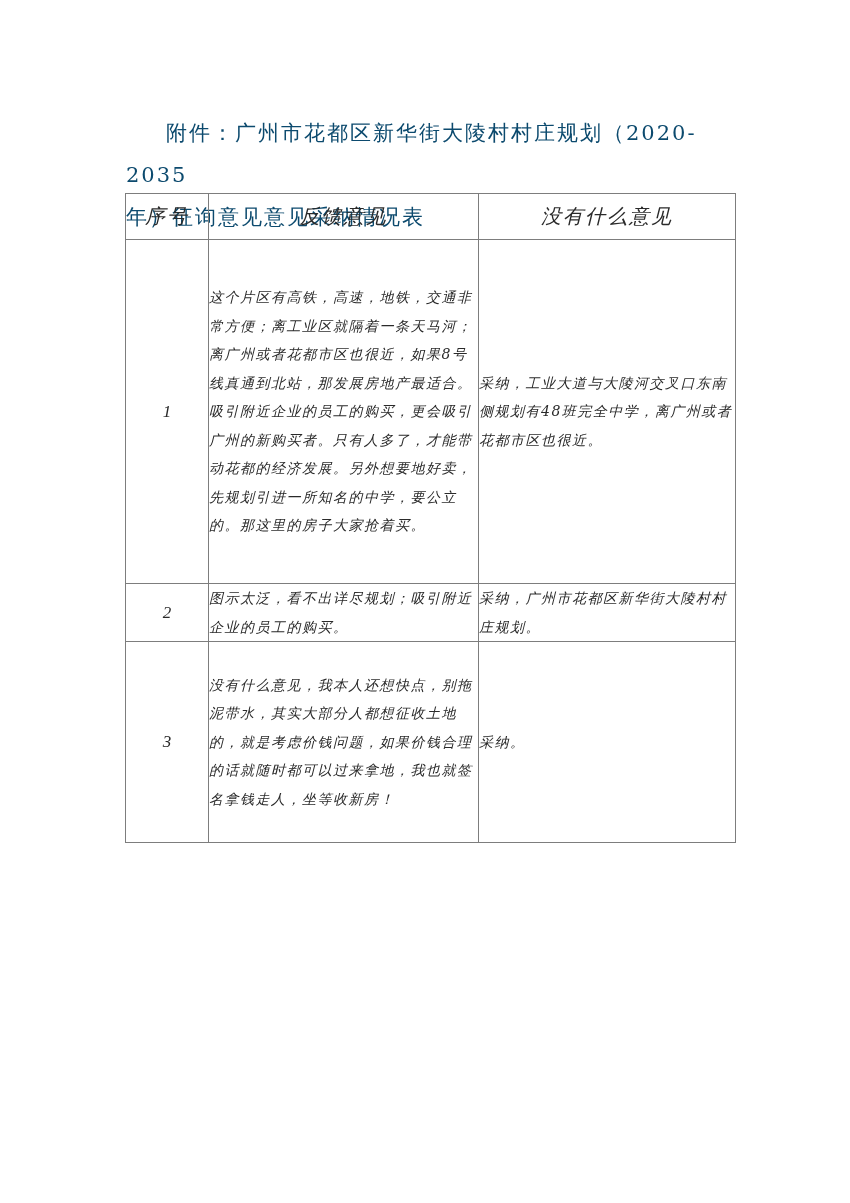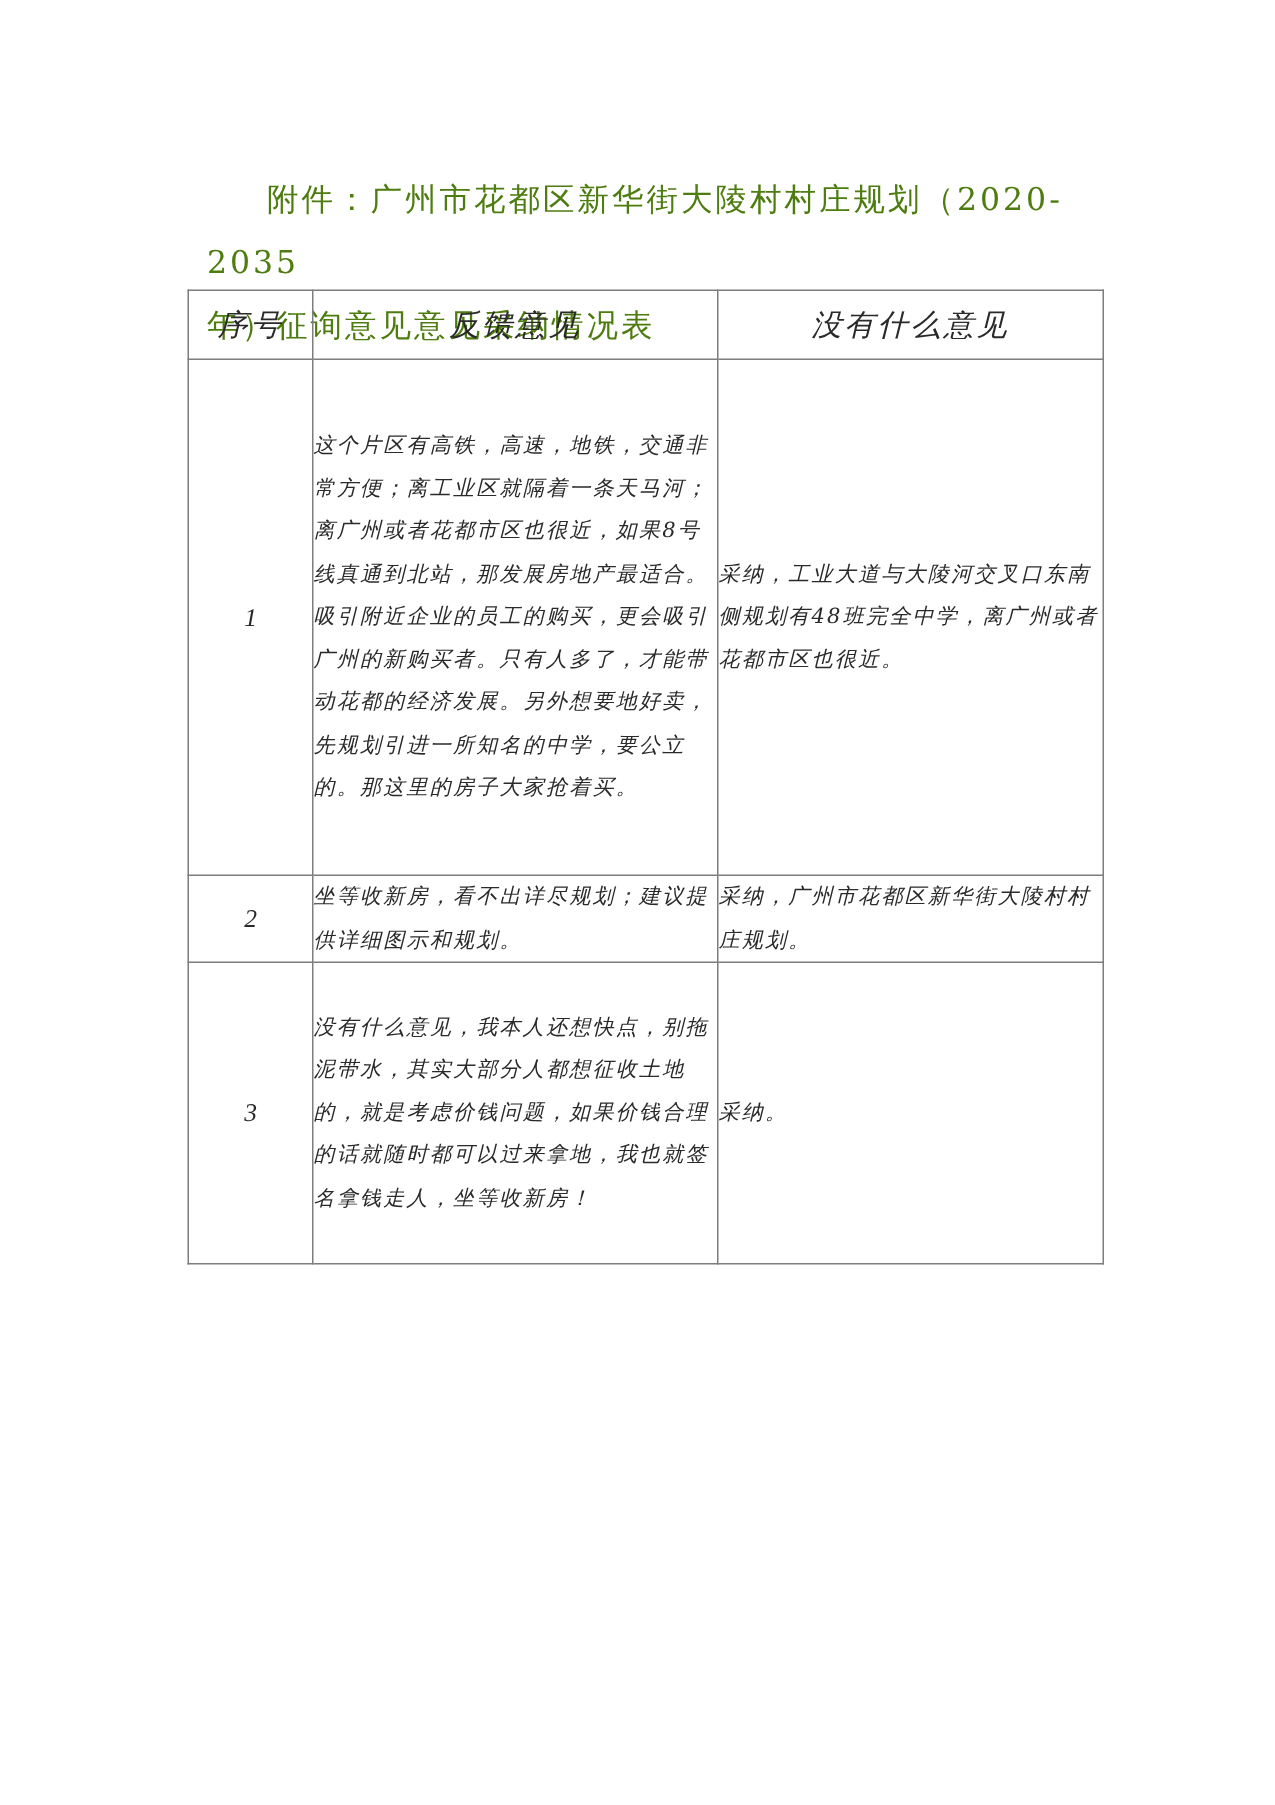--- a/index.html
+++ b/index.html
@@ -1,19 +1,19 @@
 <!DOCTYPE html>
 <html><head>
 <meta charset="utf-8">
 <style>
   html, body { margin: 0; padding: 0; background: #ffffff; }
   body { width: 850px; height: 1203px; position: relative; overflow: hidden;
          font-family: "DejaVu Serif", "Liberation Serif", serif; color: #2a2a2a; }
-  .title { position: absolute; left: 138px; top: 112px; width: 605px;
-           font-size: 21px; line-height: 42px; letter-spacing: 2px; color: #4d7c0f; }
+  .title { position: absolute; left: 126px; top: 112px; width: 605px;
+           font-size: 21px; line-height: 42px; letter-spacing: 2px; color: #0c4a6e; }
   .title .indent { display: inline-block; width: 40px; }
   table.doc { position: absolute; left: 125px; top: 193px; width: 610px;
               border-collapse: collapse; table-layout: fixed; }
   table.doc td, table.doc th { border: 1.5px solid #7d7d7d; padding: 0; vertical-align: middle; font-style: italic; }
   th { font-size: 20px; font-weight: normal; height: 45px; letter-spacing: 2px; color: #2a2a2a; }
   col.c1 { width: 83px; } col.c2 { width: 270px; } col.c3 { width: 257px; }
   td.num { text-align: center; font-family: "Liberation Serif", serif; font-size: 17px; }
   td.txt { font-size: 14px; line-height: 28.5px; padding: 1px 4px 1px 7px; letter-spacing: 1.5px; word-break: break-all; }
   .r1 td { height: 343px; }
   .r2 td { height: 55px; }
@@ -41,21 +41,21 @@
     </tr>
   </thead>
   <tbody>
     <tr class="r1">
       <td class="num">1</td>
       <td class="txt">这个片区有高铁，高速，地铁，交通非常方便；离工业区就隔着一条天马河；离广州或者花都市区也很近，如果8号线真通到北站，那发展房地产最适合。吸引附近企业的员工的购买，更会吸引广州的新购买者。只有人多了，才能带动花都的经济发展。另外想要地好卖，先规划引进一所知名的中学，要公立的。那这里的房子大家抢着买。</td>
       <td class="txt">采纳，工业大道与大陵河交叉口东南侧规划有48班完全中学，离广州或者花都市区也很近。</td>
     </tr>
     <tr class="r2">
       <td class="num">2</td>
-      <td class="txt">坐等收新房，看不出详尽规划；建议提供详细图示和规划。</td>
+      <td class="txt">图示太泛，看不出详尽规划；吸引附近企业的员工的购买。</td>
       <td class="txt">采纳，广州市花都区新华街大陵村村庄规划。</td>
     </tr>
     <tr class="r3">
       <td class="num">3</td>
       <td class="txt">没有什么意见，我本人还想快点，别拖泥带水，其实大部分人都想征收土地的，就是考虑价钱问题，如果价钱合理的话就随时都可以过来拿地，我也就签名拿钱走人，坐等收新房！</td>
       <td class="txt">采纳。</td>
     </tr>
   </tbody>
 </table>
 

